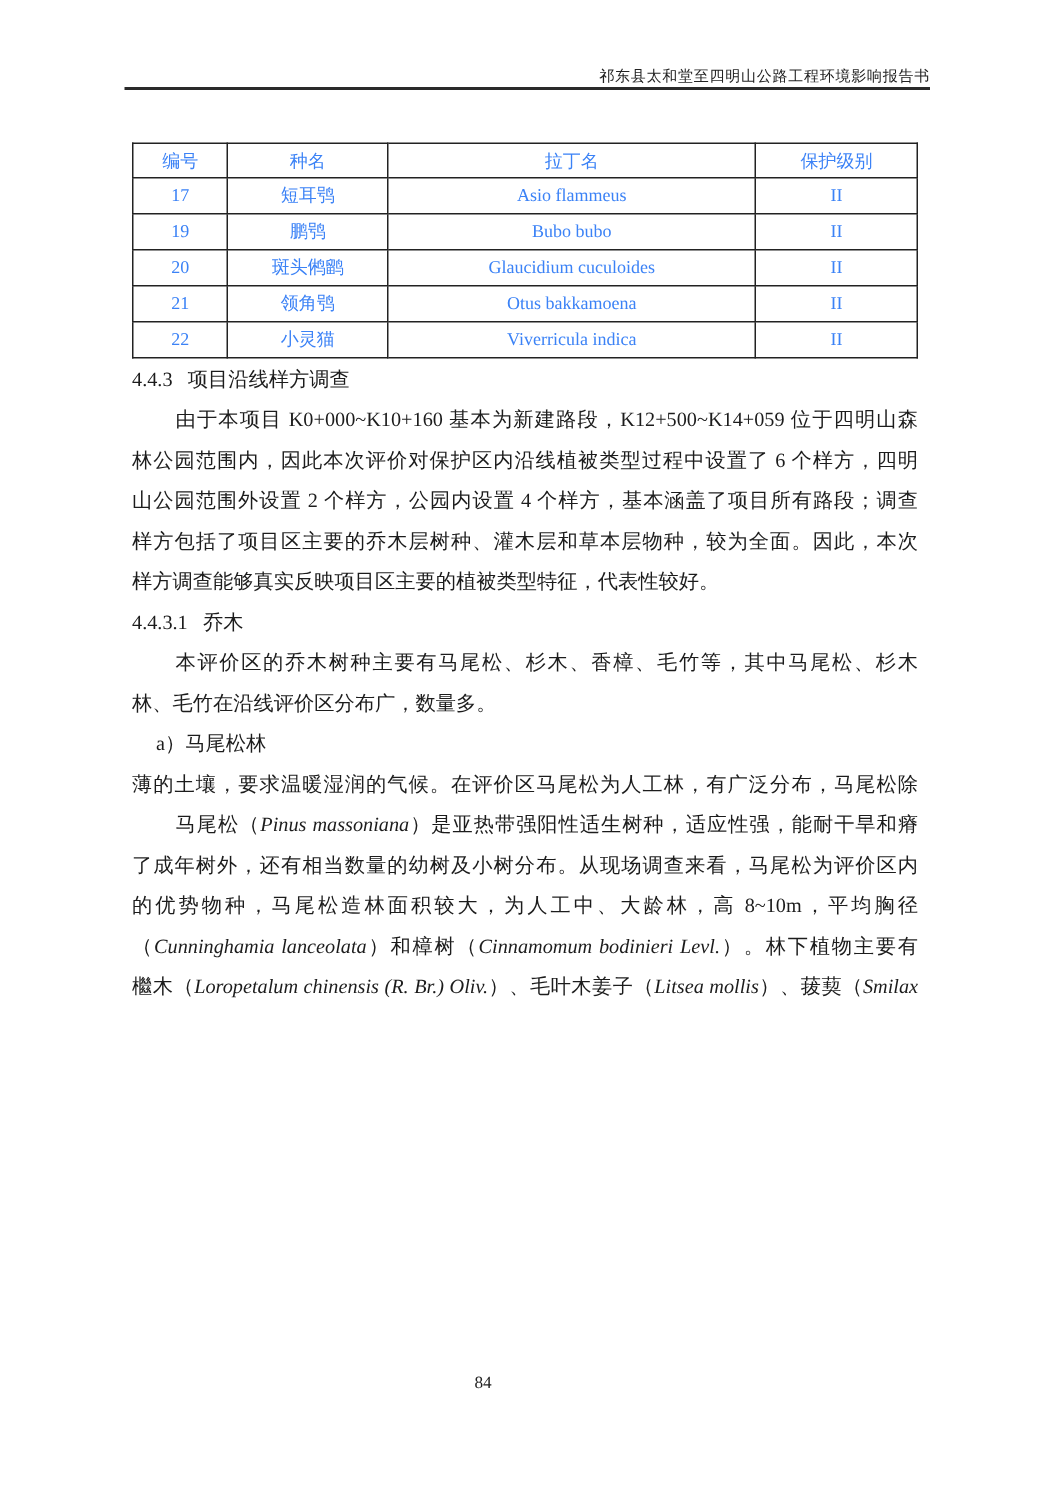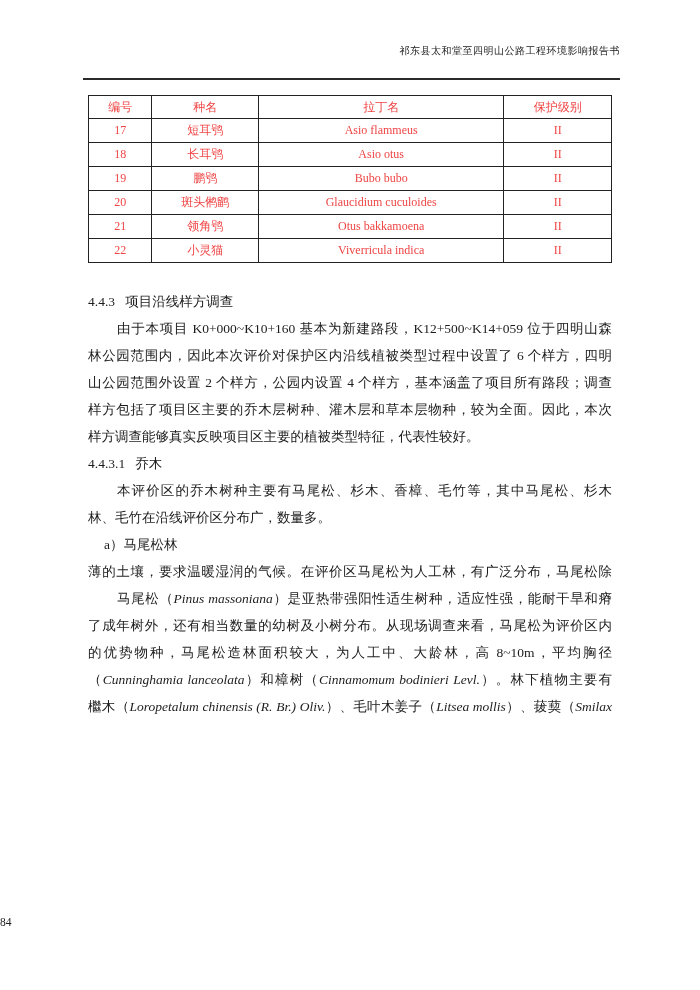--- a/index.html
+++ b/index.html
@@ -15,37 +15,37 @@
   
   .running-header {
     position: absolute;
     left: 83px;
     top: 44px;
     width: 537px;
     text-align: right;
     font-size: 10px;
     letter-spacing: 0.5px;
     color: #222;
-    padding-bottom: 20px;
+    padding-bottom: 0;
     border-bottom: 2px solid #2a2a2a;
   }
   
   .content {
     position: absolute;
     left: 88px;
     top: 95px;
     width: 524px;
   }
   
   table.species {
     width: 524px;
     border-collapse: collapse;
     table-layout: fixed;
     font-size: 12px;
-    color: #ef4444;
+    color: #3b82f6;
   }
   table.species th, table.species td {
     border: 1px solid #222;
     text-align: center;
     vertical-align: middle;
     padding: 0;
     font-weight: normal;
     overflow: hidden;
     white-space: nowrap;
   }
@@ -55,39 +55,40 @@
   .col-name { width: 106px; }
   .col-latin { width: 244px; }
   .col-level { width: 107px; }
   td.latin { }
   
   .h-section {
     font-size: 13.5px;
     line-height: 27px;
     white-space: pre;
   }
-  .h-443 { margin-top: 25px; }
+  .h-443 { }
   .h-sub { padding-left: 16px; font-size: 13.5px; line-height: 27px; }
   .para .tline {
     font-size: 13.5px;
     line-height: 27px;
     height: 27px;
     text-align: justify;
     text-align-last: justify;
     overflow: hidden;
   }
   .para .tline.end { text-align-last: left; }
   .para .tline.indent { text-indent: 2.15em; }
   .tline i { font-style: italic; }
   
   .page-number {
     position: absolute;
     left: 0;
     top: 916px;
     width: 644px;
+    text-align: center;
     font-size: 11.5px;
     color: #222;
   }
 </style>
 </head>
 <body>
 
 <div class="page">
 
   <div class="running-header">祁东县太和堂至四明山公路工程环境影响报告书</div>
@@ -107,26 +108,20 @@
           <th>种名</th>
           <th>拉丁名</th>
           <th>保护级别</th>
         </tr>
       </thead>
       <tbody>
           <tr>
             <td>17</td>
             <td>短耳鸮</td>
             <td class="latin">Asio flammeus</td>
-            <td>II</td>
-          </tr>
-          <tr>
-            <td>18</td>
-            <td>长耳鸮</td>
-            <td class="latin">Asio otus</td>
             <td>II</td>
           </tr>
           <tr>
             <td>19</td>
             <td>鹏鸮</td>
             <td class="latin">Bubo bubo</td>
             <td>II</td>
           </tr>
           <tr>
             <td>20</td>

